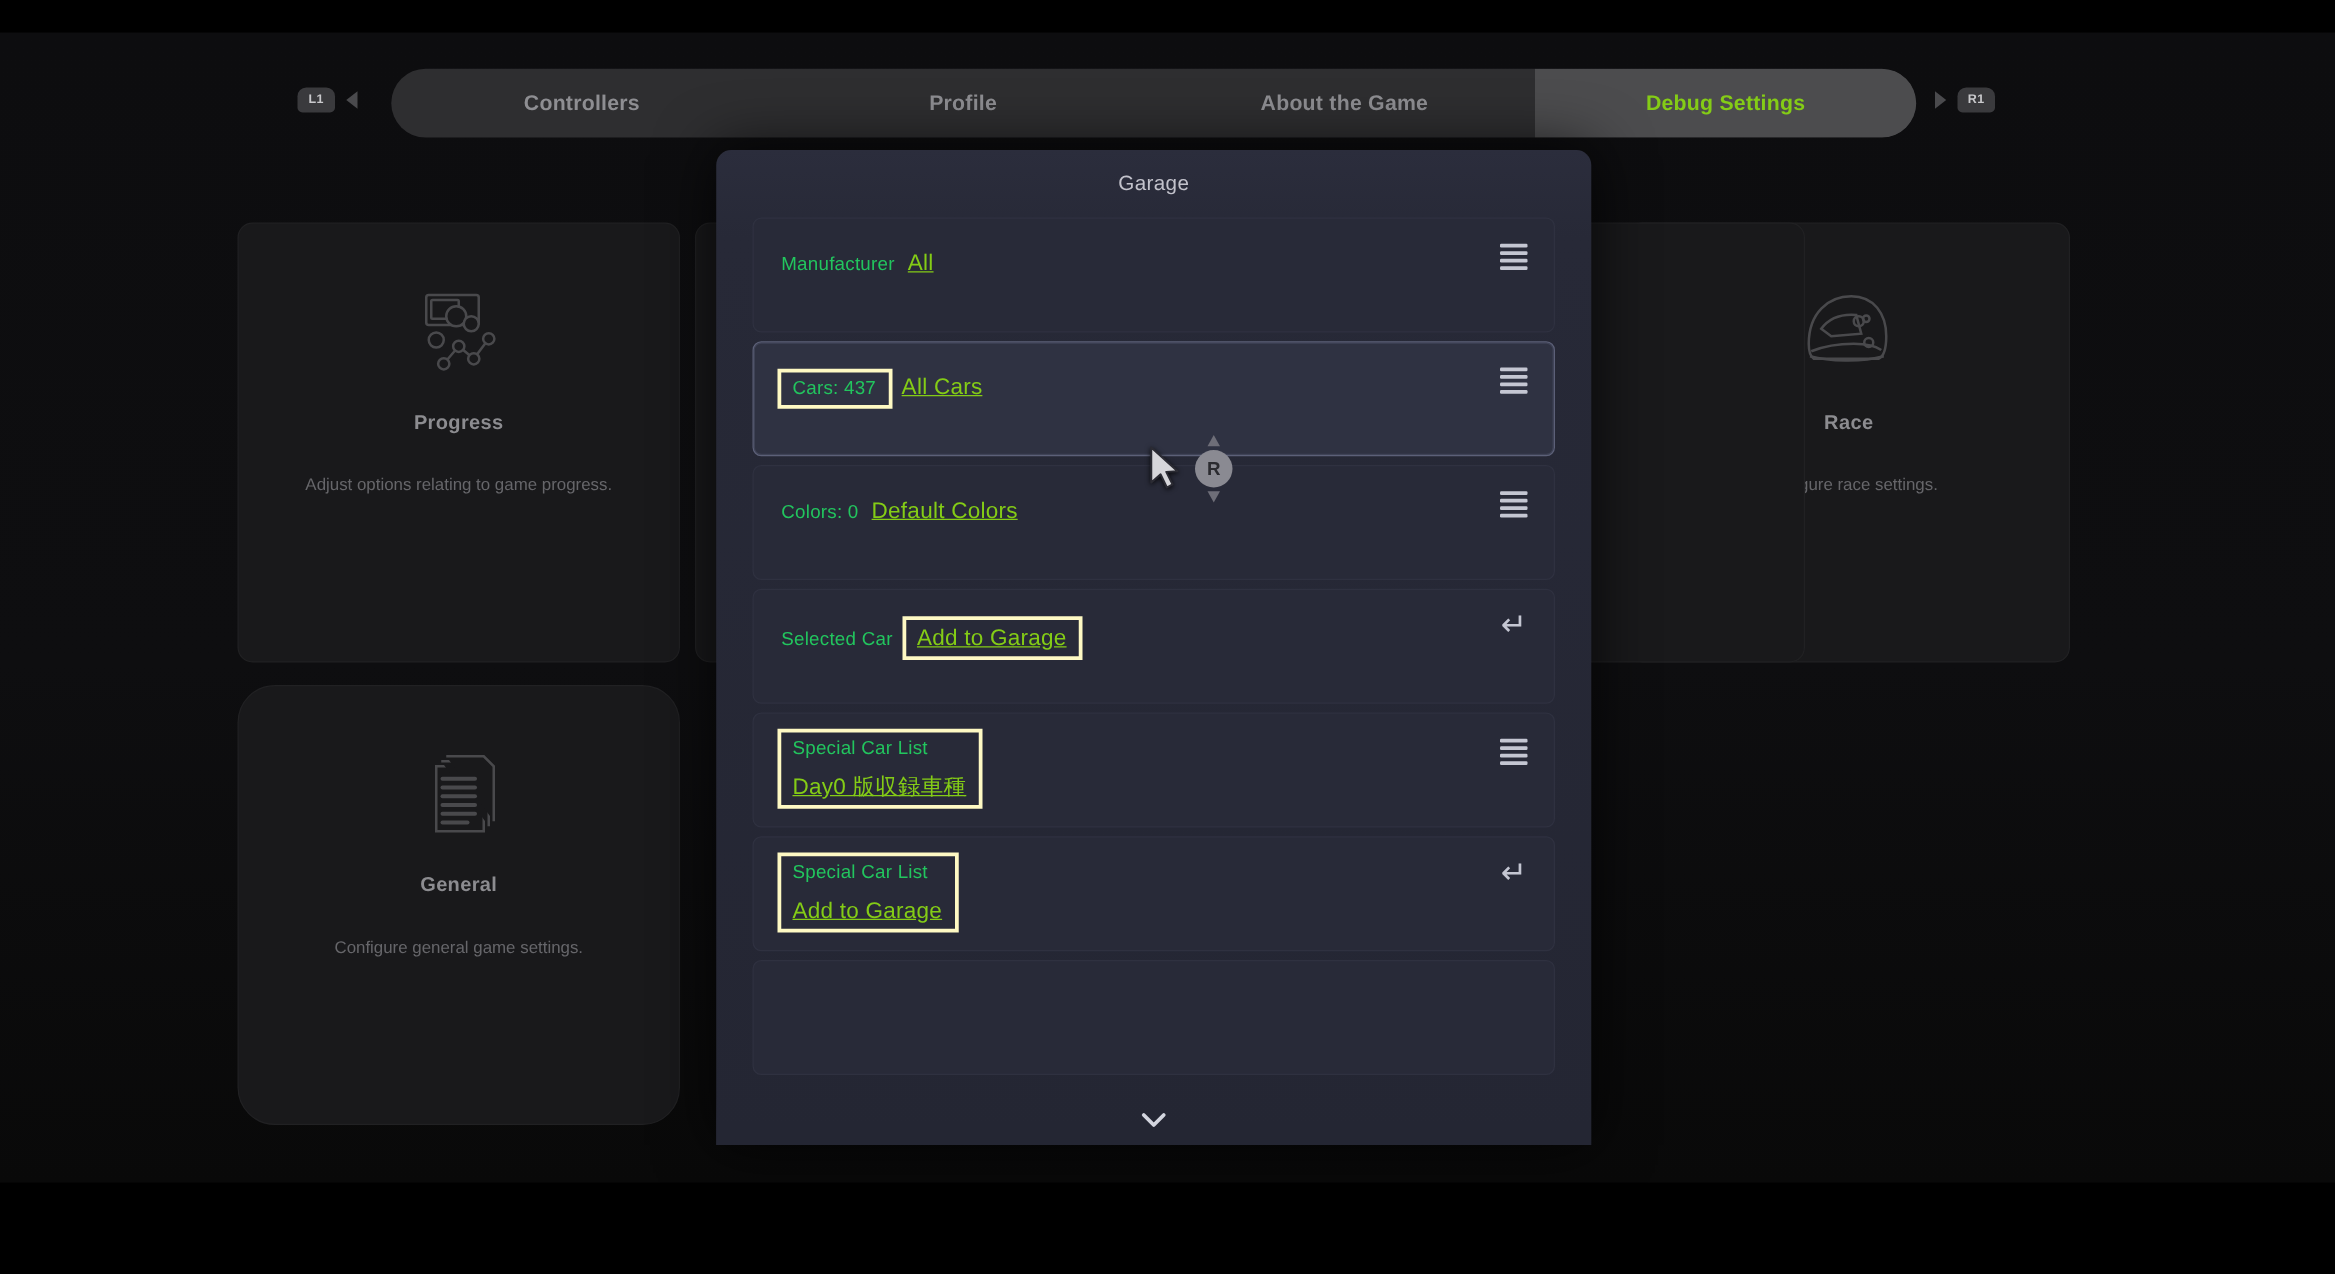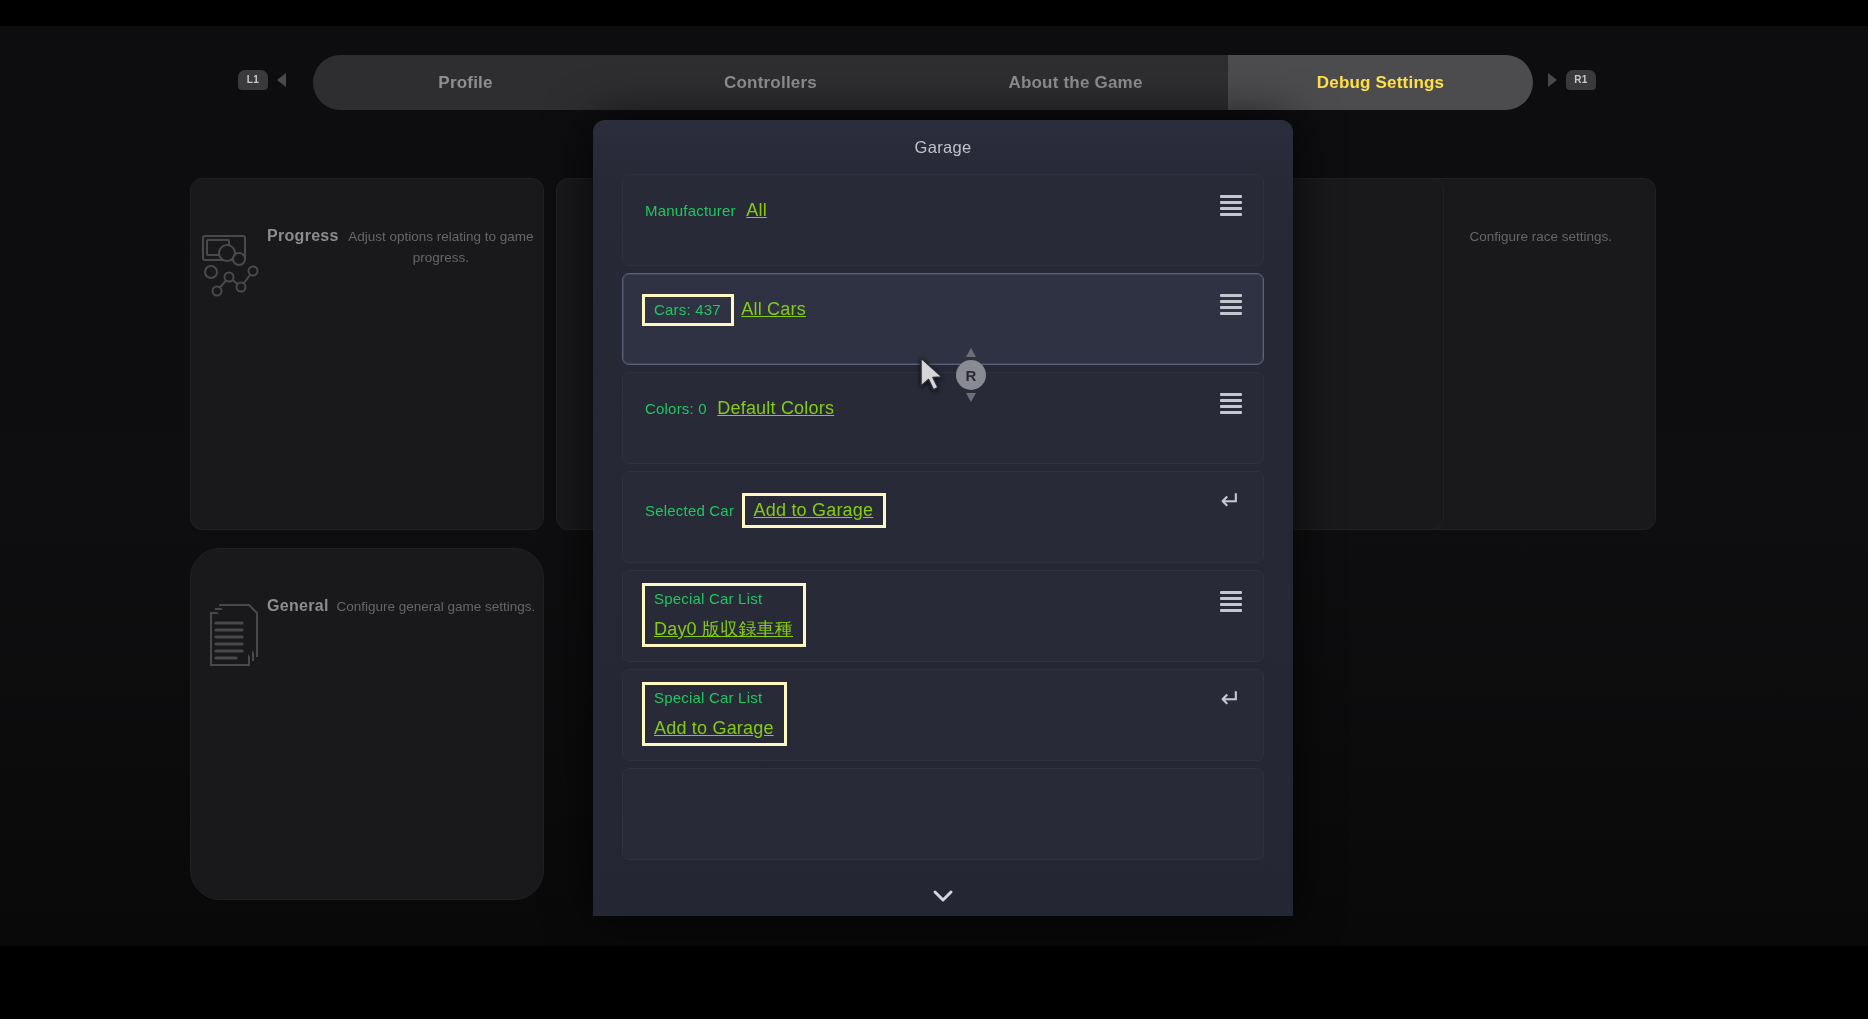--- a/index.html
+++ b/index.html
@@ -74,33 +74,33 @@
     flex: 1 1 0;
     display: flex; align-items: center; justify-content: center;
     color: #8e8e92;
     font-size: 17px; font-weight: bold;
     letter-spacing: .2px;
     cursor: pointer;
     background: transparent;
   }
   .tab.active {
     background: #4c4c4e;
-    color: #fde047;
+    color: #84cc16;
     border-radius: 0 28px 28px 0;
   }
 
   
   .card {
     position: absolute;
     width: 354px; height: 352px;
     background: #19191b;
     border-radius: 12px;
     border: 1px solid #212123;
-    display: flex; flex-direction: row;
-    align-items: flex-start;
+    display: flex; flex-direction: column;
+    align-items: center;
     padding-top: 48px;
   }
   .card .card-icon { opacity: .30; margin-bottom: 22px; }
   .card .card-title {
     color: #8c8c90; font-size: 16px; font-weight: bold;
     letter-spacing: .3px; margin-bottom: 30px;
   }
   .card .card-desc {
     color: #66666a; font-size: 13.5px; line-height: 1.55;
     text-align: center; width: 250px;
@@ -124,21 +124,20 @@
   
   .dialog {
     position: absolute;
     left: 573px; top: 120px;
     width: 700px; height: 796px;
     background: linear-gradient(180deg, #2b2d3c 0px, #272937 70px, #242633 100%);
     border-radius: 12px 12px 0 0;
     box-shadow: 0 0 48px rgba(0,0,0,.75);
     z-index: 40;
     overflow: hidden;
-    margin-left: 20px;
   }
   .dialog-title {
     height: 54px;
     display: flex; align-items: center; justify-content: center;
     color: #c2c2cb; font-size: 16.5px; letter-spacing: .3px;
   }
   .dialog-body {
     position: relative;
     padding: 0 29px;
   }
@@ -240,24 +239,24 @@
 
   <div class="stage"></div>
 
   <div class="lb-glyph-wrap">
     <div class="pad-btn">L1</div>
     <div class="tri-left"></div>
   </div>
 
   <div class="tabstrip">
     <div class="tab">
+      <span>Controllers</span>
+    </div>
+    <div class="tab">
       <span>Profile</span>
-    </div>
-    <div class="tab">
-      <span>Controllers</span>
     </div>
     <div class="tab">
       <span>About the Game</span>
     </div>
     <div class="tab active">
       <span>Debug Settings</span>
     </div>
   </div>
 
   <div class="rb-glyph-wrap">

